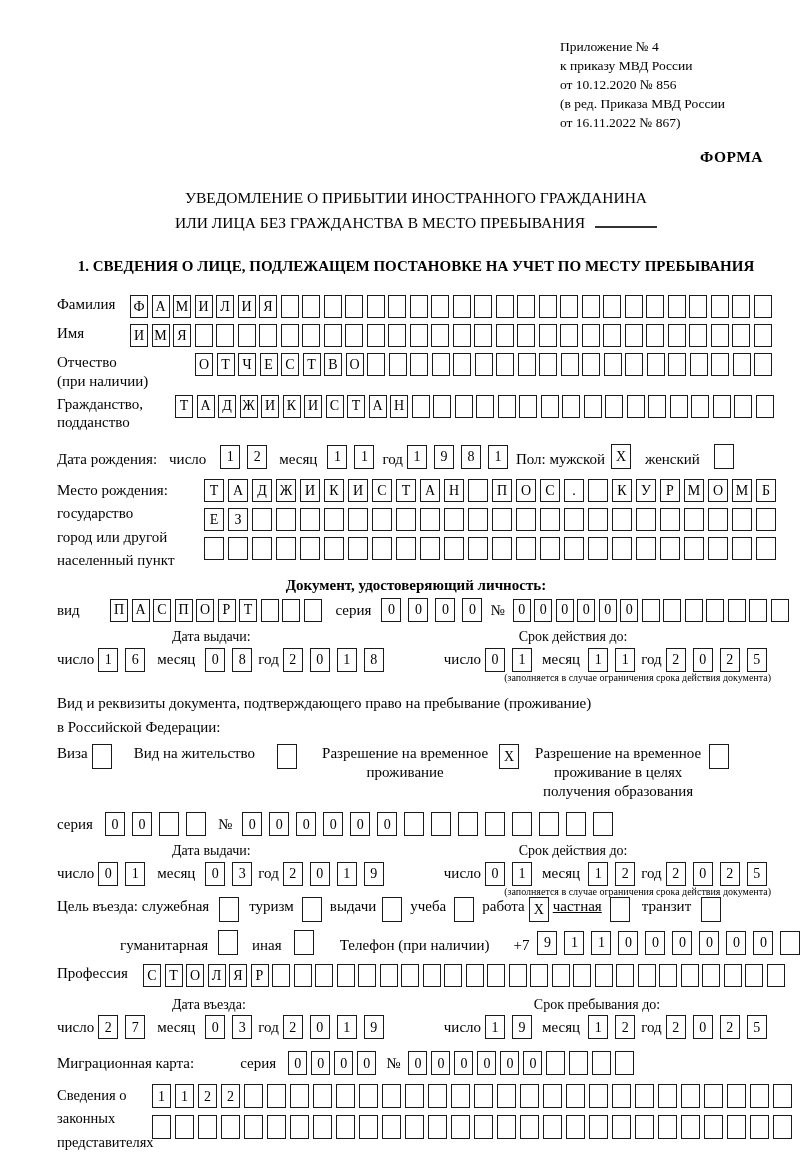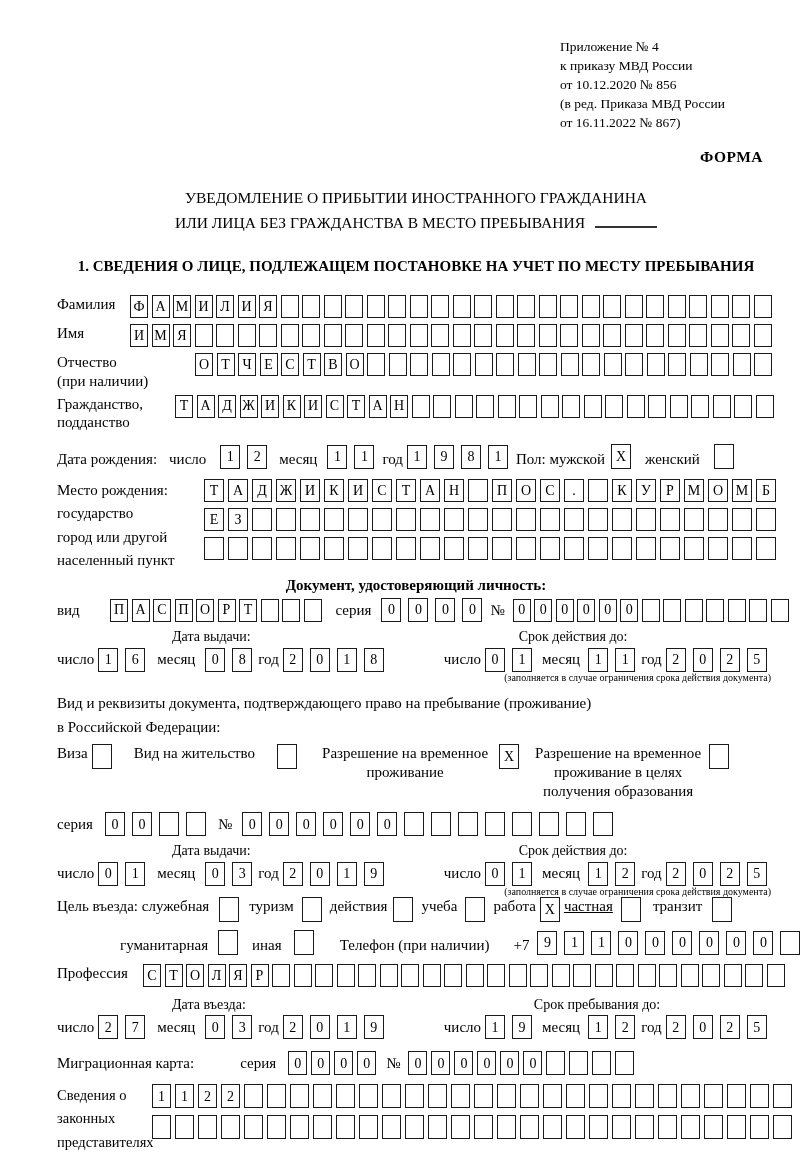--- a/index.html
+++ b/index.html
@@ -495,21 +495,21 @@
 
   <div class="frow" style="align-items:flex-start;">
     <span class="lbl">Цель въезда: служебная</span>
     <span class="cells chk" style="margin-left:10px;">
         <span class="cell"></span>
       </span>
     <span class="lbl" style="margin-left:10px;">туризм</span>
     <span class="cells chk" style="margin-left:8px;">
         <span class="cell"></span>
       </span>
-    <span class="lbl" style="margin-left:8px;">действия</span>
+    <span class="lbl" style="margin-left:8px;">выдачи</span>
     <span class="cells chk" style="margin-left:6px;">
         <span class="cell"></span>
       </span>
     <span class="lbl" style="margin-left:8px;">учеба</span>
     <span class="cells chk" style="margin-left:8px;">
         <span class="cell"></span>
       </span>
     <span class="lbl" style="margin-left:8px;">работа</span>
     <span class="cells chk" style="margin-left:4px;">
         <span class="cell">X</span>

